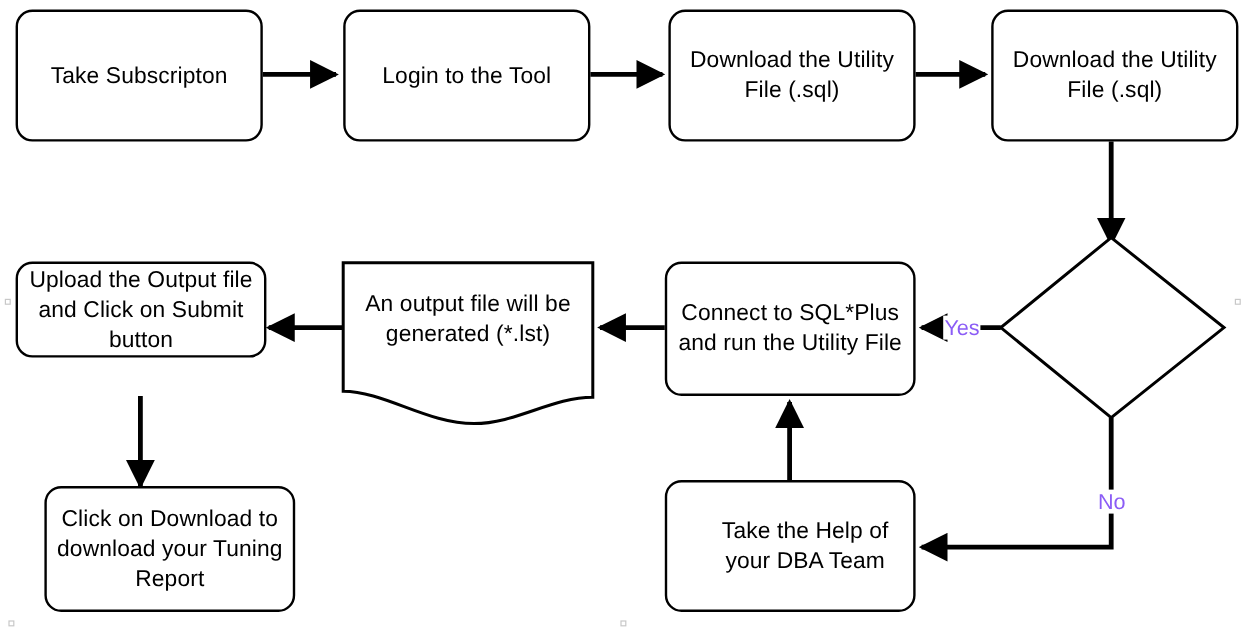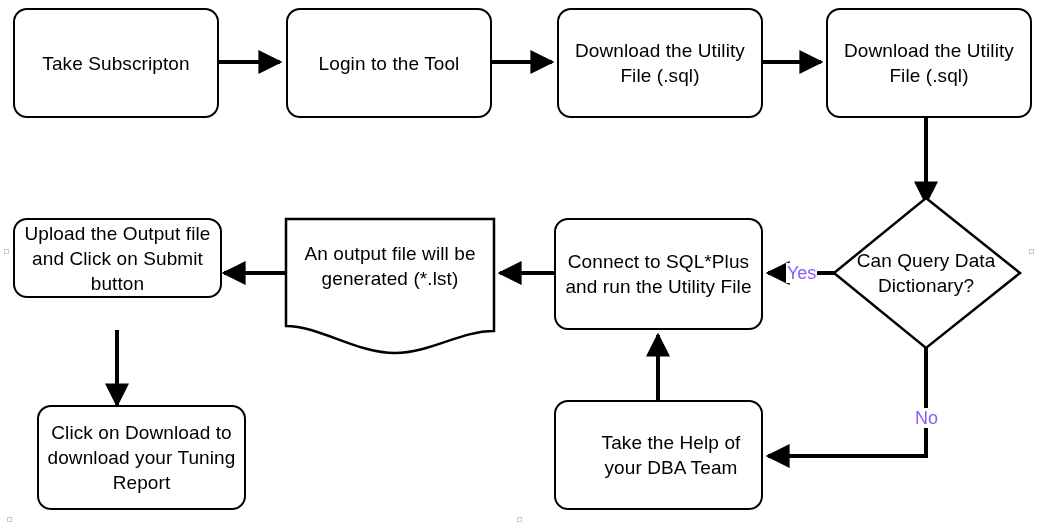--- a/index.html
+++ b/index.html
@@ -121,23 +121,20 @@
   </div>
 
   <div class="node process" style="left:557px; top:8px; width:206px; height:110px;">
     <span>Download the Utility File (.sql)</span>
   </div>
 
   <div class="node process" style="left:826px; top:8px; width:206px; height:110px;">
     <span>Download the Utility File (.sql)</span>
   </div>
 
-  <div class="node decision-label" style="left:826px; top:238px; width:200px; height:70px;">
-    <span style="display:block; white-space:normal; width:175px;">Can Query Data Dictionary?</span>
-  </div>
 
   <div class="node doc-node" style="left:286px; top:219px; width:208px; height:112px;">
     <span class="doc-text">An output file will be generated (*.lst)</span>
   </div>
 
   <div class="node process" style="left:554px; top:218px; width:209px; height:112px;">
     <span>Connect to SQL*Plus and run the Utility File</span>
   </div>
 
   <div class="node process" style="left:13px; top:218px; width:209px; height:80px;">

